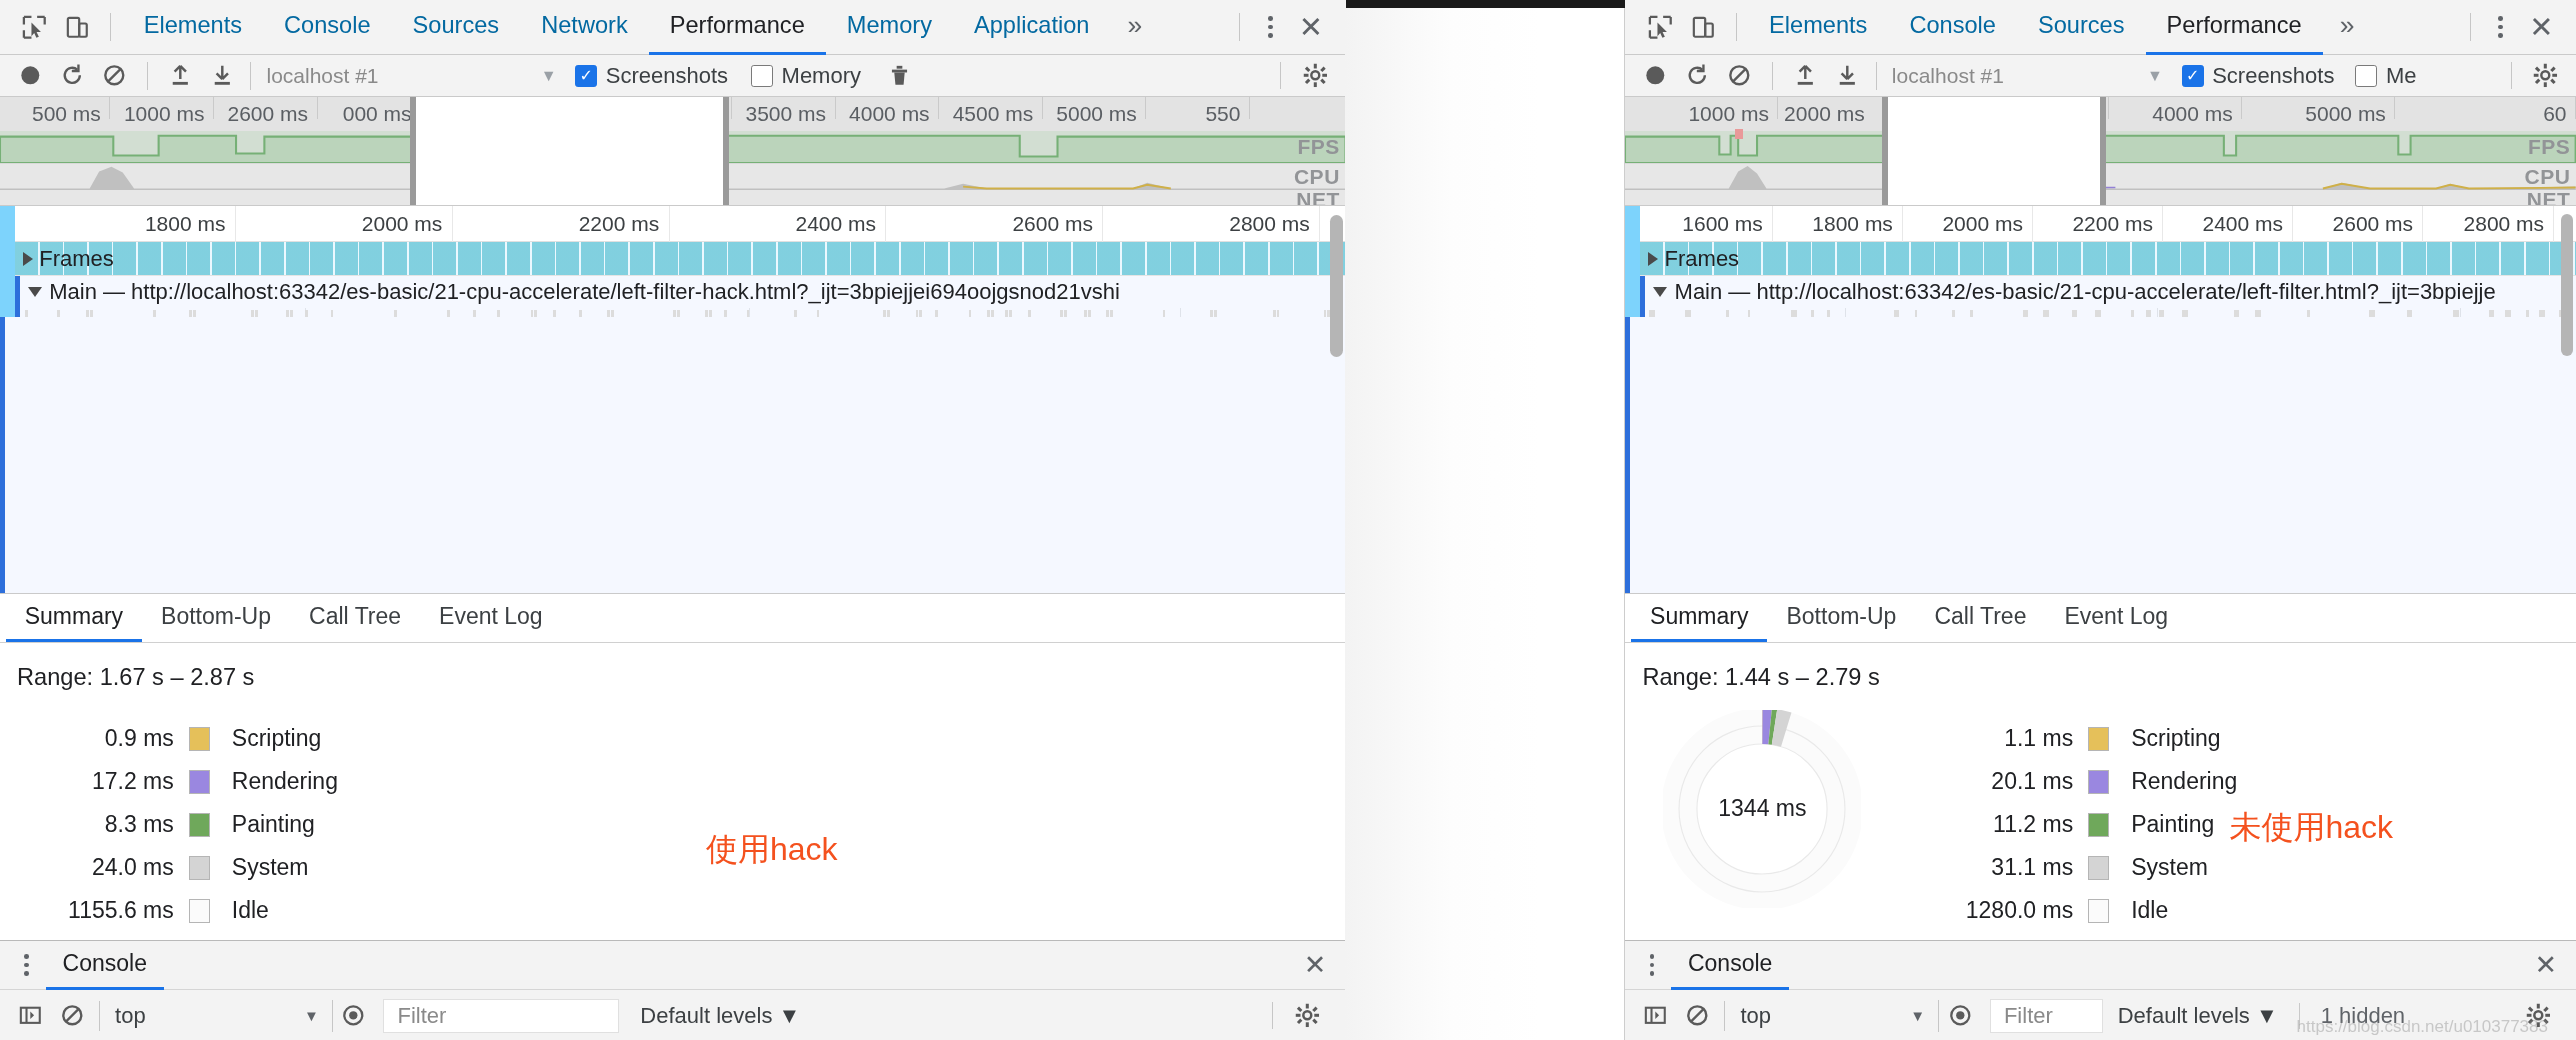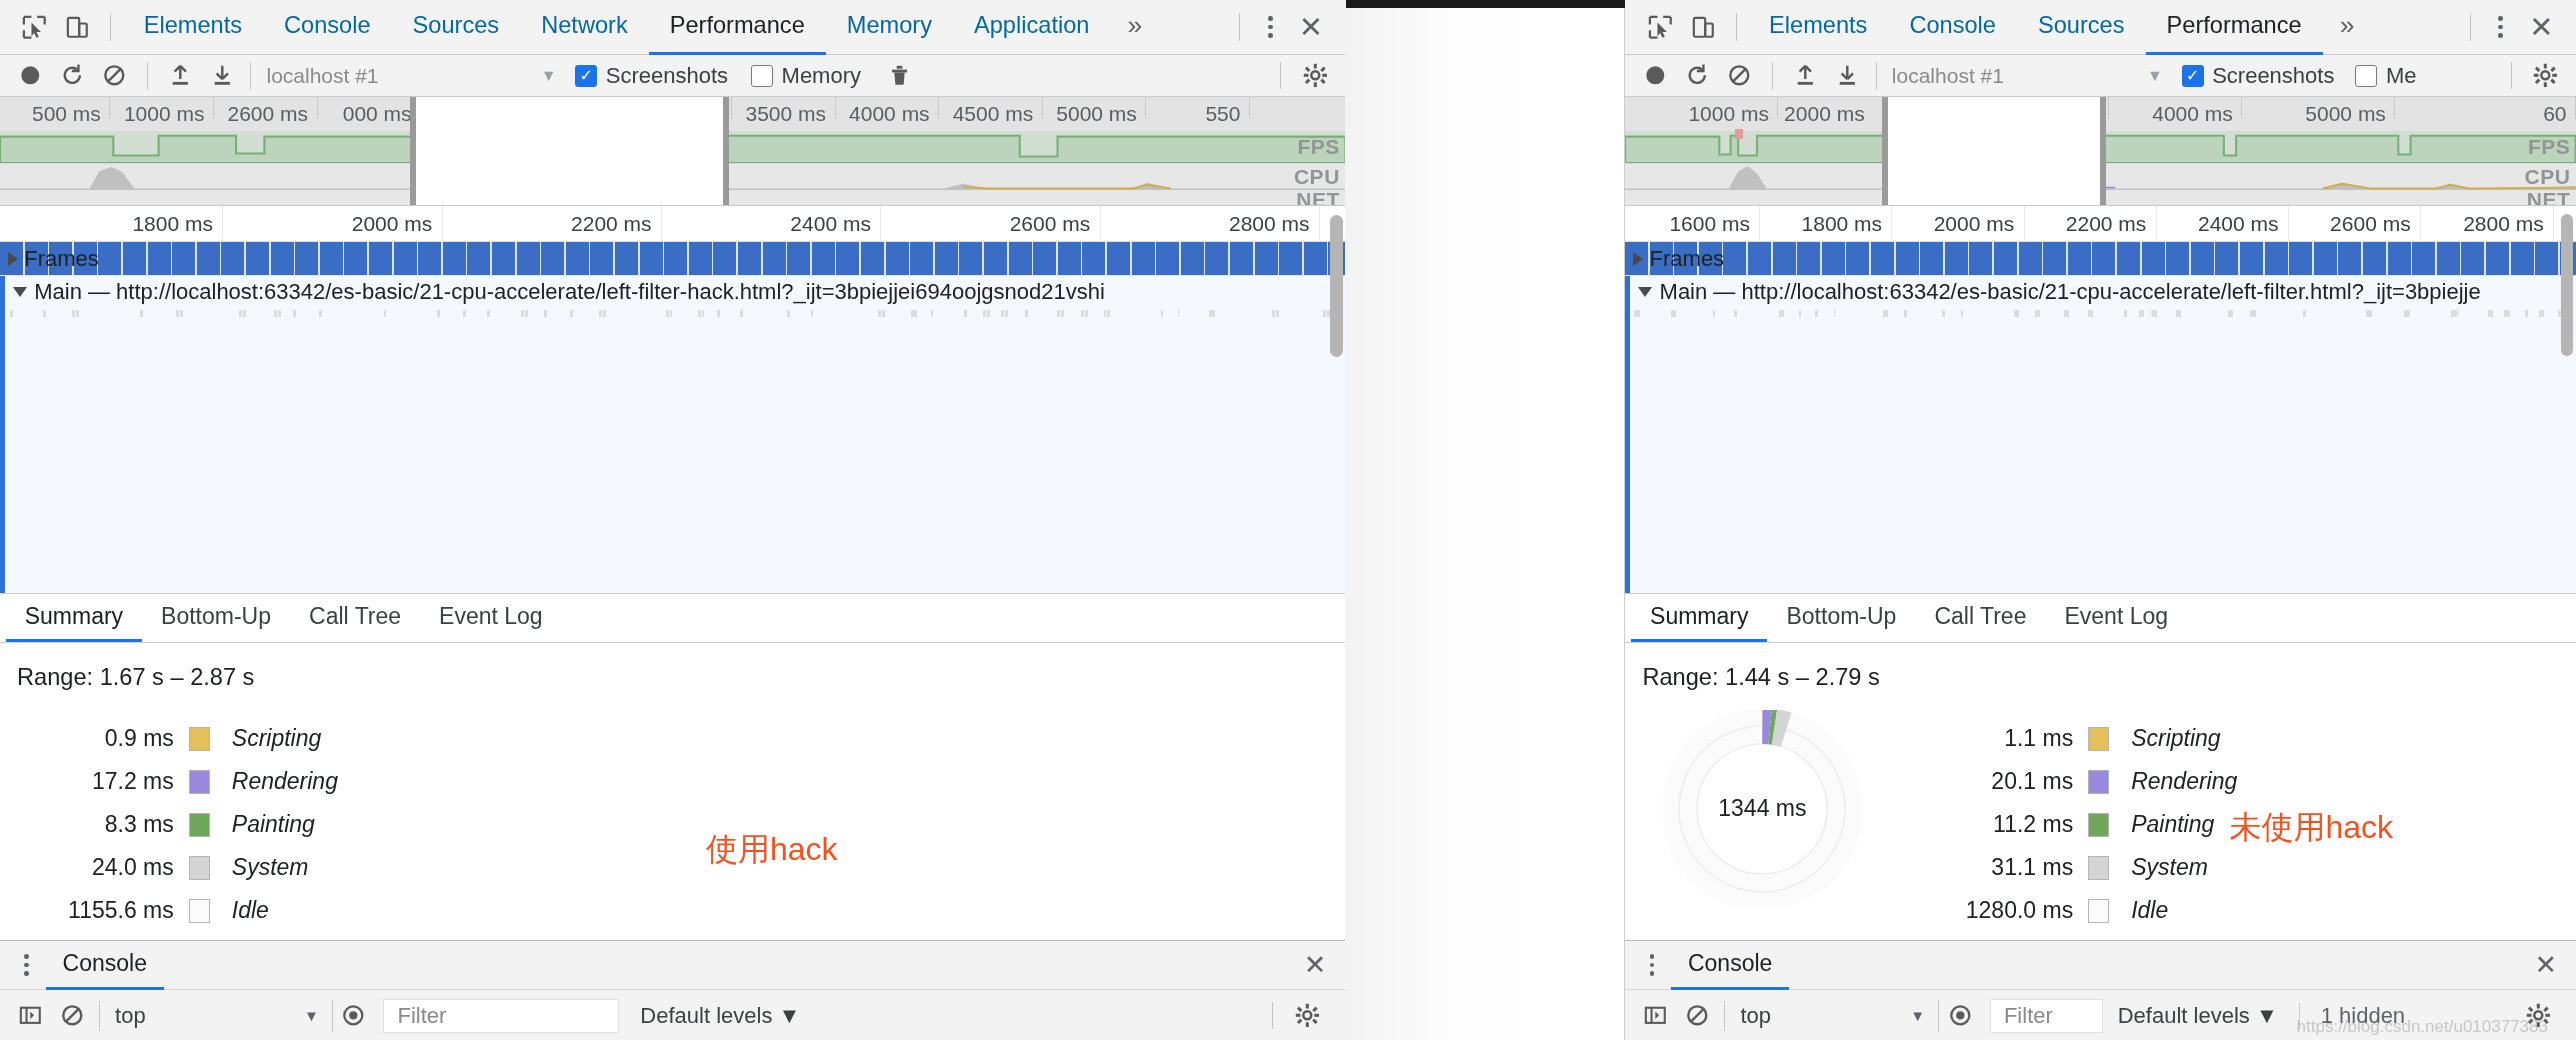--- a/index.html
+++ b/index.html
@@ -104,22 +104,22 @@
   .ov-net { position:absolute; left:0; right:0; top:59px; height: 15px; }
   .ov-lbl { position:absolute; right: 5.7px; font-size: 21px; font-weight: 700; color: #999b9e; letter-spacing:0.5px;}
   .sel-window {
     position: absolute; top: 0; bottom: 0; background: #ffffff;
     border-left: 6.6px solid #9a9a9a; border-right: 6.6px solid #9a9a9a; z-index: 3;
   }
   .sel-window-inner { position:absolute; inset:0; }
   .dim-left, .dim-right { position:absolute; top:0; bottom:0; background: rgba(0,0,0,0.045); z-index:2; }
 
   
-  .detail { position: relative; flex: 1 1 auto; min-height: 0; background: #1d4ed8; overflow: hidden;
-            border-bottom: 0.9px solid #cacaca; }
+  .detail { position: relative; flex: 1 1 auto; min-height: 0; background: #7dd3fc; overflow: hidden;
+            border-bottom: 0.9px solid #cacaca; padding-left: 15px; }
   .det-ruler { position: relative; height: 36px; background: #fff; border-bottom: 0.9px solid #e0e0e0; }
   .det-ruler .dtick { position: absolute; top: 0; height: 36px; border-right: 0.9px solid #e8e8e8; }
   .det-ruler .dtick span { position:absolute; right: 9.4px; top: 5.7px; font-size: 21px; color: #3c4043; white-space:nowrap;}
   .frames-row {
     position: relative; height: 34px;
     background: repeating-linear-gradient(to right, rgba(141,199,141,0.26) 0 23px, rgba(255,255,255,0.85) 23px 24.6px);
     border-bottom: 0.9px solid #e4e4e4;
     display:flex; align-items:center;
   }
   .frames-label { display:flex; align-items:center; gap:6.6px; padding-left: 7.6px; font-size: 22px; color:#202124;
@@ -156,21 +156,21 @@
   .donut svg { display:block; }
   .donut-center {
     position:absolute; inset:0; display:flex; align-items:center; justify-content:center;
     font-size: 23px; color:#202124;
   }
   .legend { margin-left: 3.8px; padding-top: 13.2px; }
   .legend-row { display: grid; grid-template-columns: 170px 28px auto; align-items:center;
                 column-gap: 15px; height: 43px; }
   .legend-val { text-align: right; font-size: 23px; color:#202124; }
   .swatch { width: 21px; height: 24.6px; border: 0.9px solid #b5b5b5; }
-  .legend-name { font-size: 23px; color:#202124;font-style:italic; }
+  .legend-name { font-size: 23px; color:#202124; }
   .note-cn { position:absolute; font-size: 32px; color:#f4511e; white-space:nowrap; }
 
   
   .drawer { margin-top:auto; background:#fff; border-top: 0.9px solid #b9b9b9; }
   .drawer-tabs { height: 49px; display:flex; align-items:center; border-bottom:0.9px solid #d5d5d5;
                  background:#f3f3f3; padding-left: 7.6px; position:relative; }
   .drawer-tab { display:flex; align-items:center; height: 49px; padding: 0 17px; font-size: 23px; color:#202124;
                 border-bottom: 3.8px solid #1a73e8; }
   .drawer-x { margin-left:auto; font-size: 27px; color:#5f6368; padding-right: 19px; font-weight:300; }
   .console-toolbar { height: 51px; display:flex; align-items:center; background:#f3f3f3; padding: 0 9.4px; }

